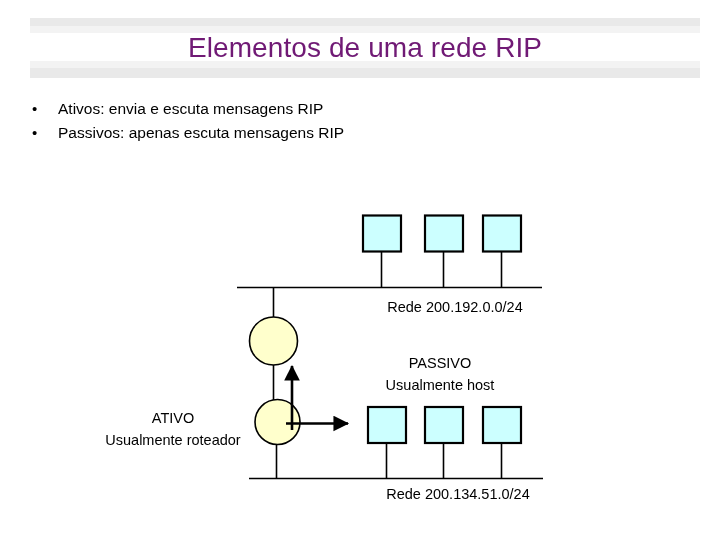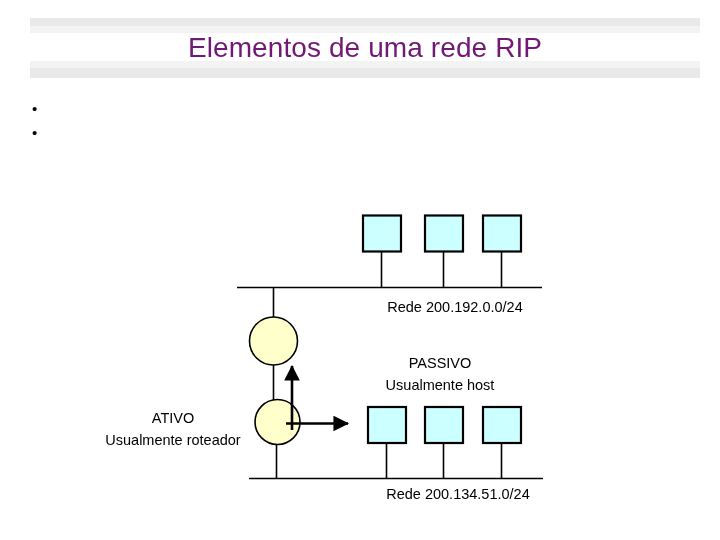--- a/index.html
+++ b/index.html
@@ -100,23 +100,25 @@
   <div class="band band-b"></div>
   <div class="band band-c"></div>
   <div class="band band-d"></div>
   <div class="band band-e"></div>
   <div id="page-title">Elementos de uma rede RIP</div>
 </div>
 
 <div id="bullet-list">
   <div class="bullet-row">
     <span class="bullet-mark">•</span>
+    <span class="bullet-text">Ativos: envia e escuta mensagens RIP</span>
   </div>
   <div class="bullet-row">
     <span class="bullet-mark">•</span>
+    <span class="bullet-text">Passivos: apenas escuta mensagens RIP</span>
   </div>
 </div>
 
 <svg id="diagram" viewBox="0 0 720 540" width="720" height="540" xmlns="http://www.w3.org/2000/svg">
 
   <defs>
     <marker id="arrowhead" markerWidth="7" markerHeight="7" refX="5.6" refY="3" orient="auto" markerUnits="strokeWidth">
       <path d="M0,0 L6,3 L0,6 z" fill="#000000"></path>
     </marker>
   </defs>

